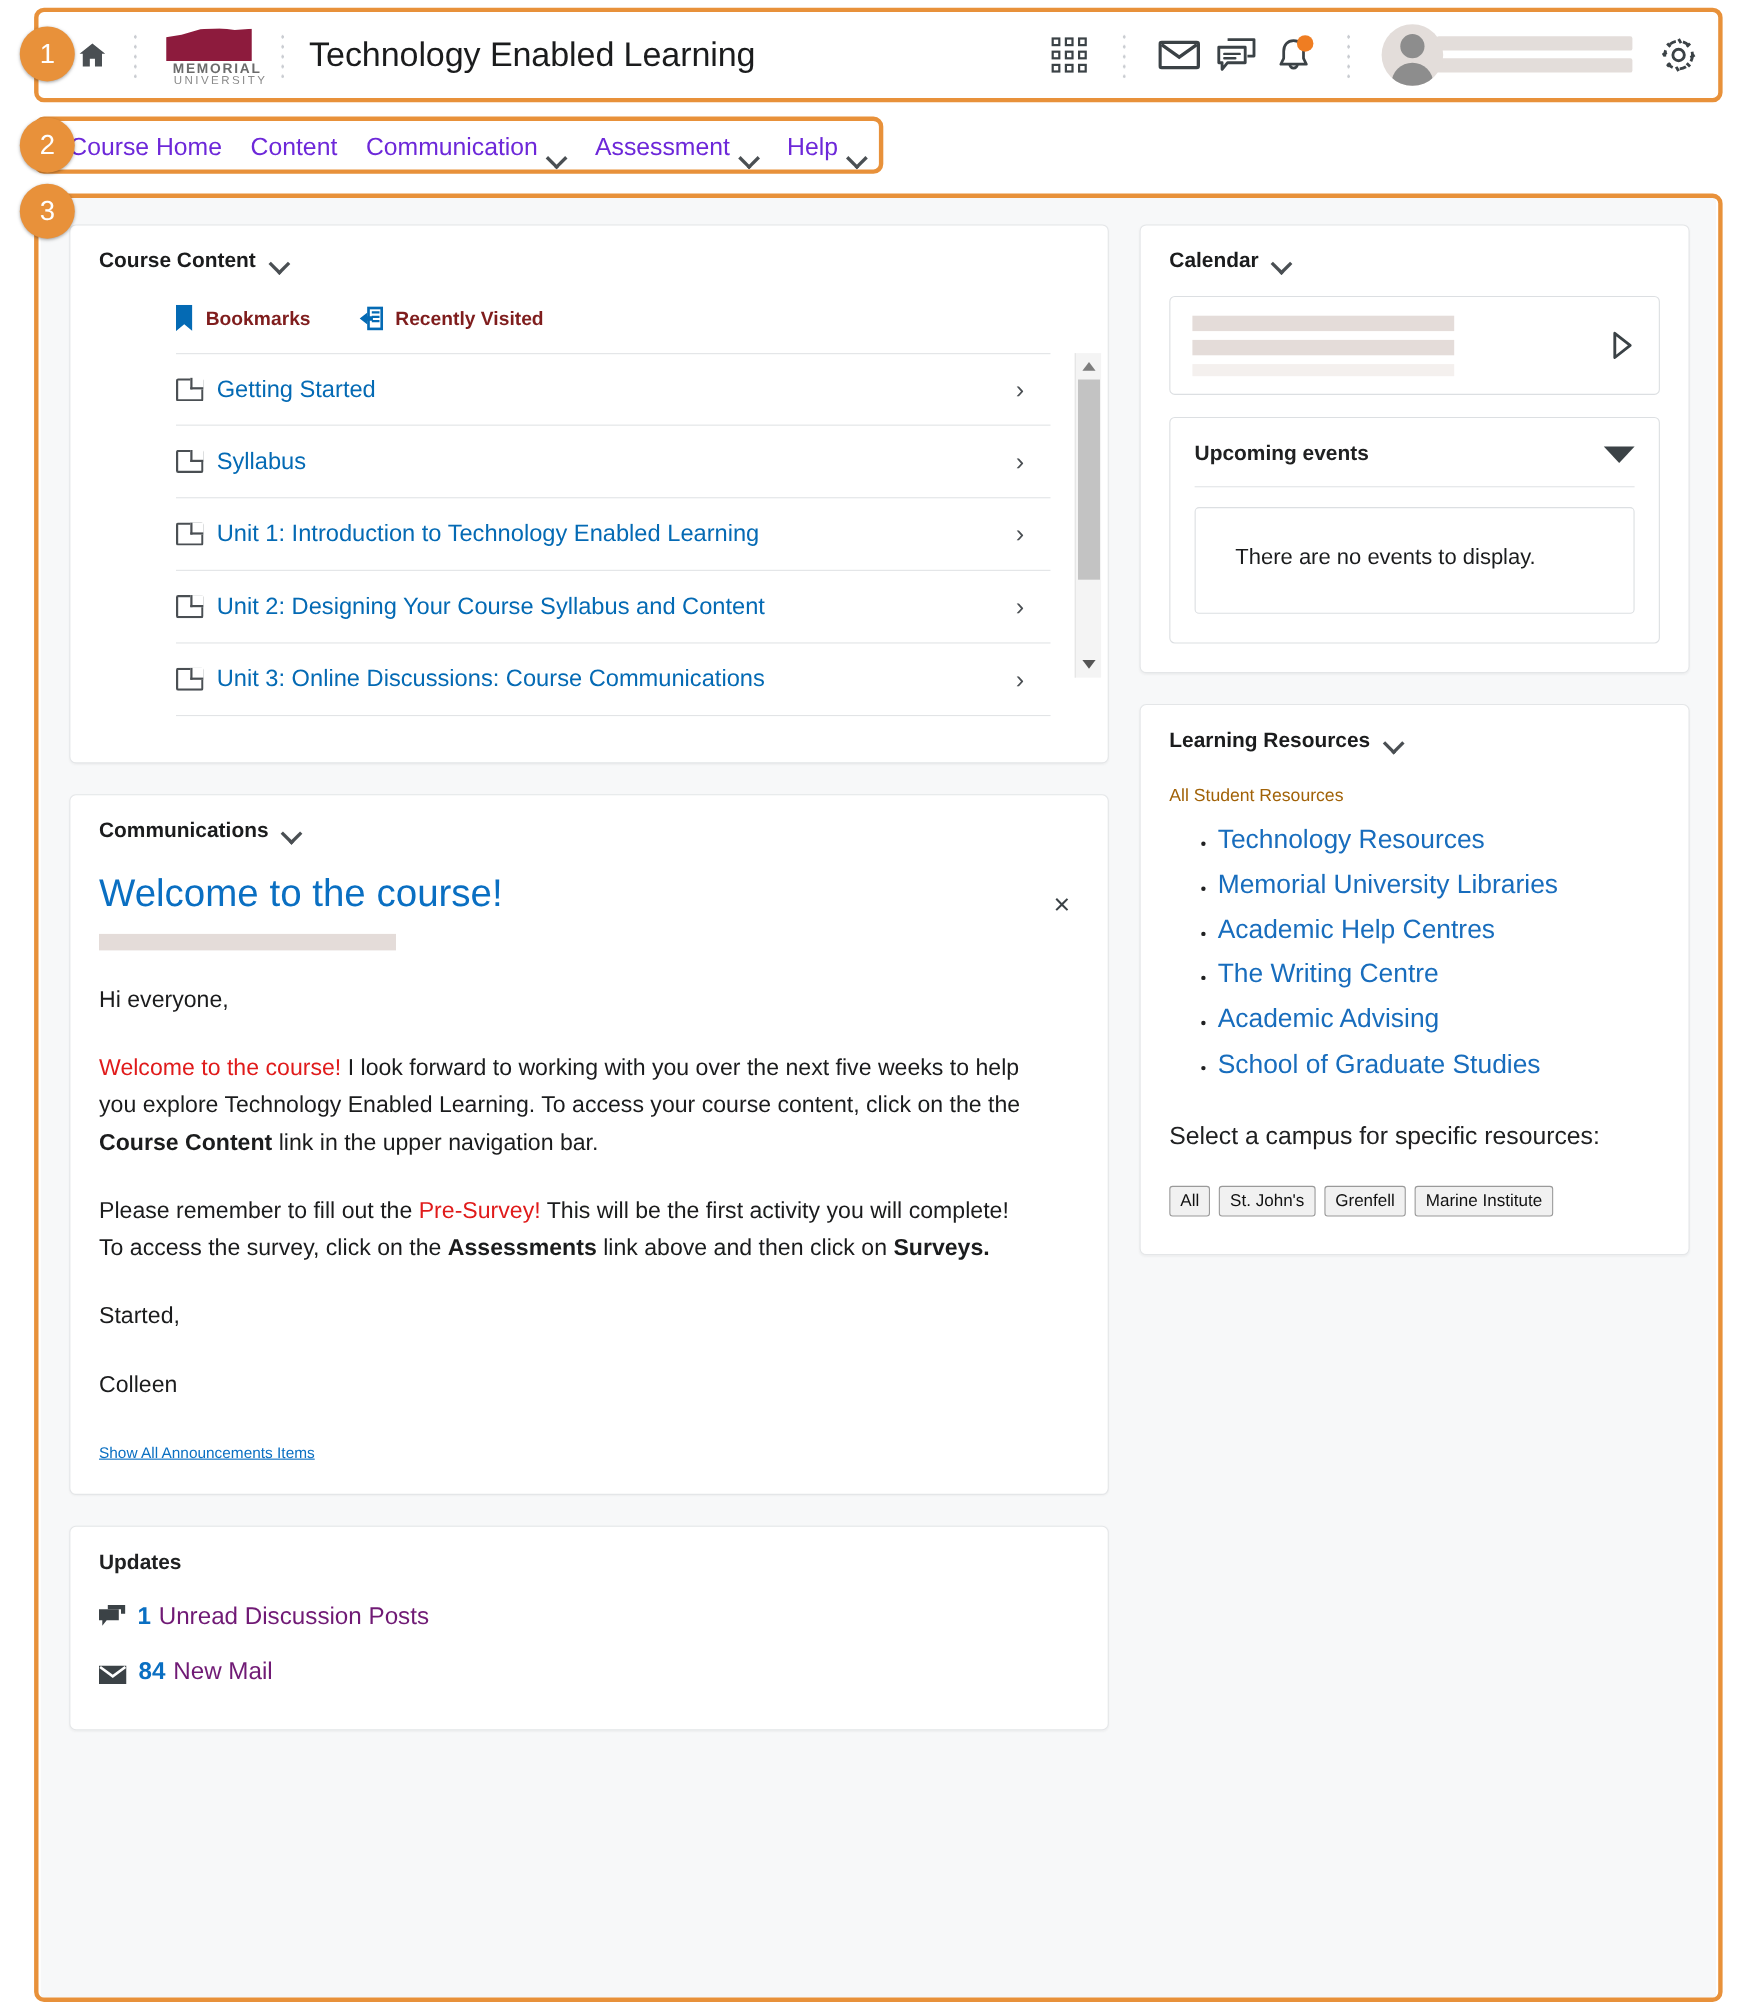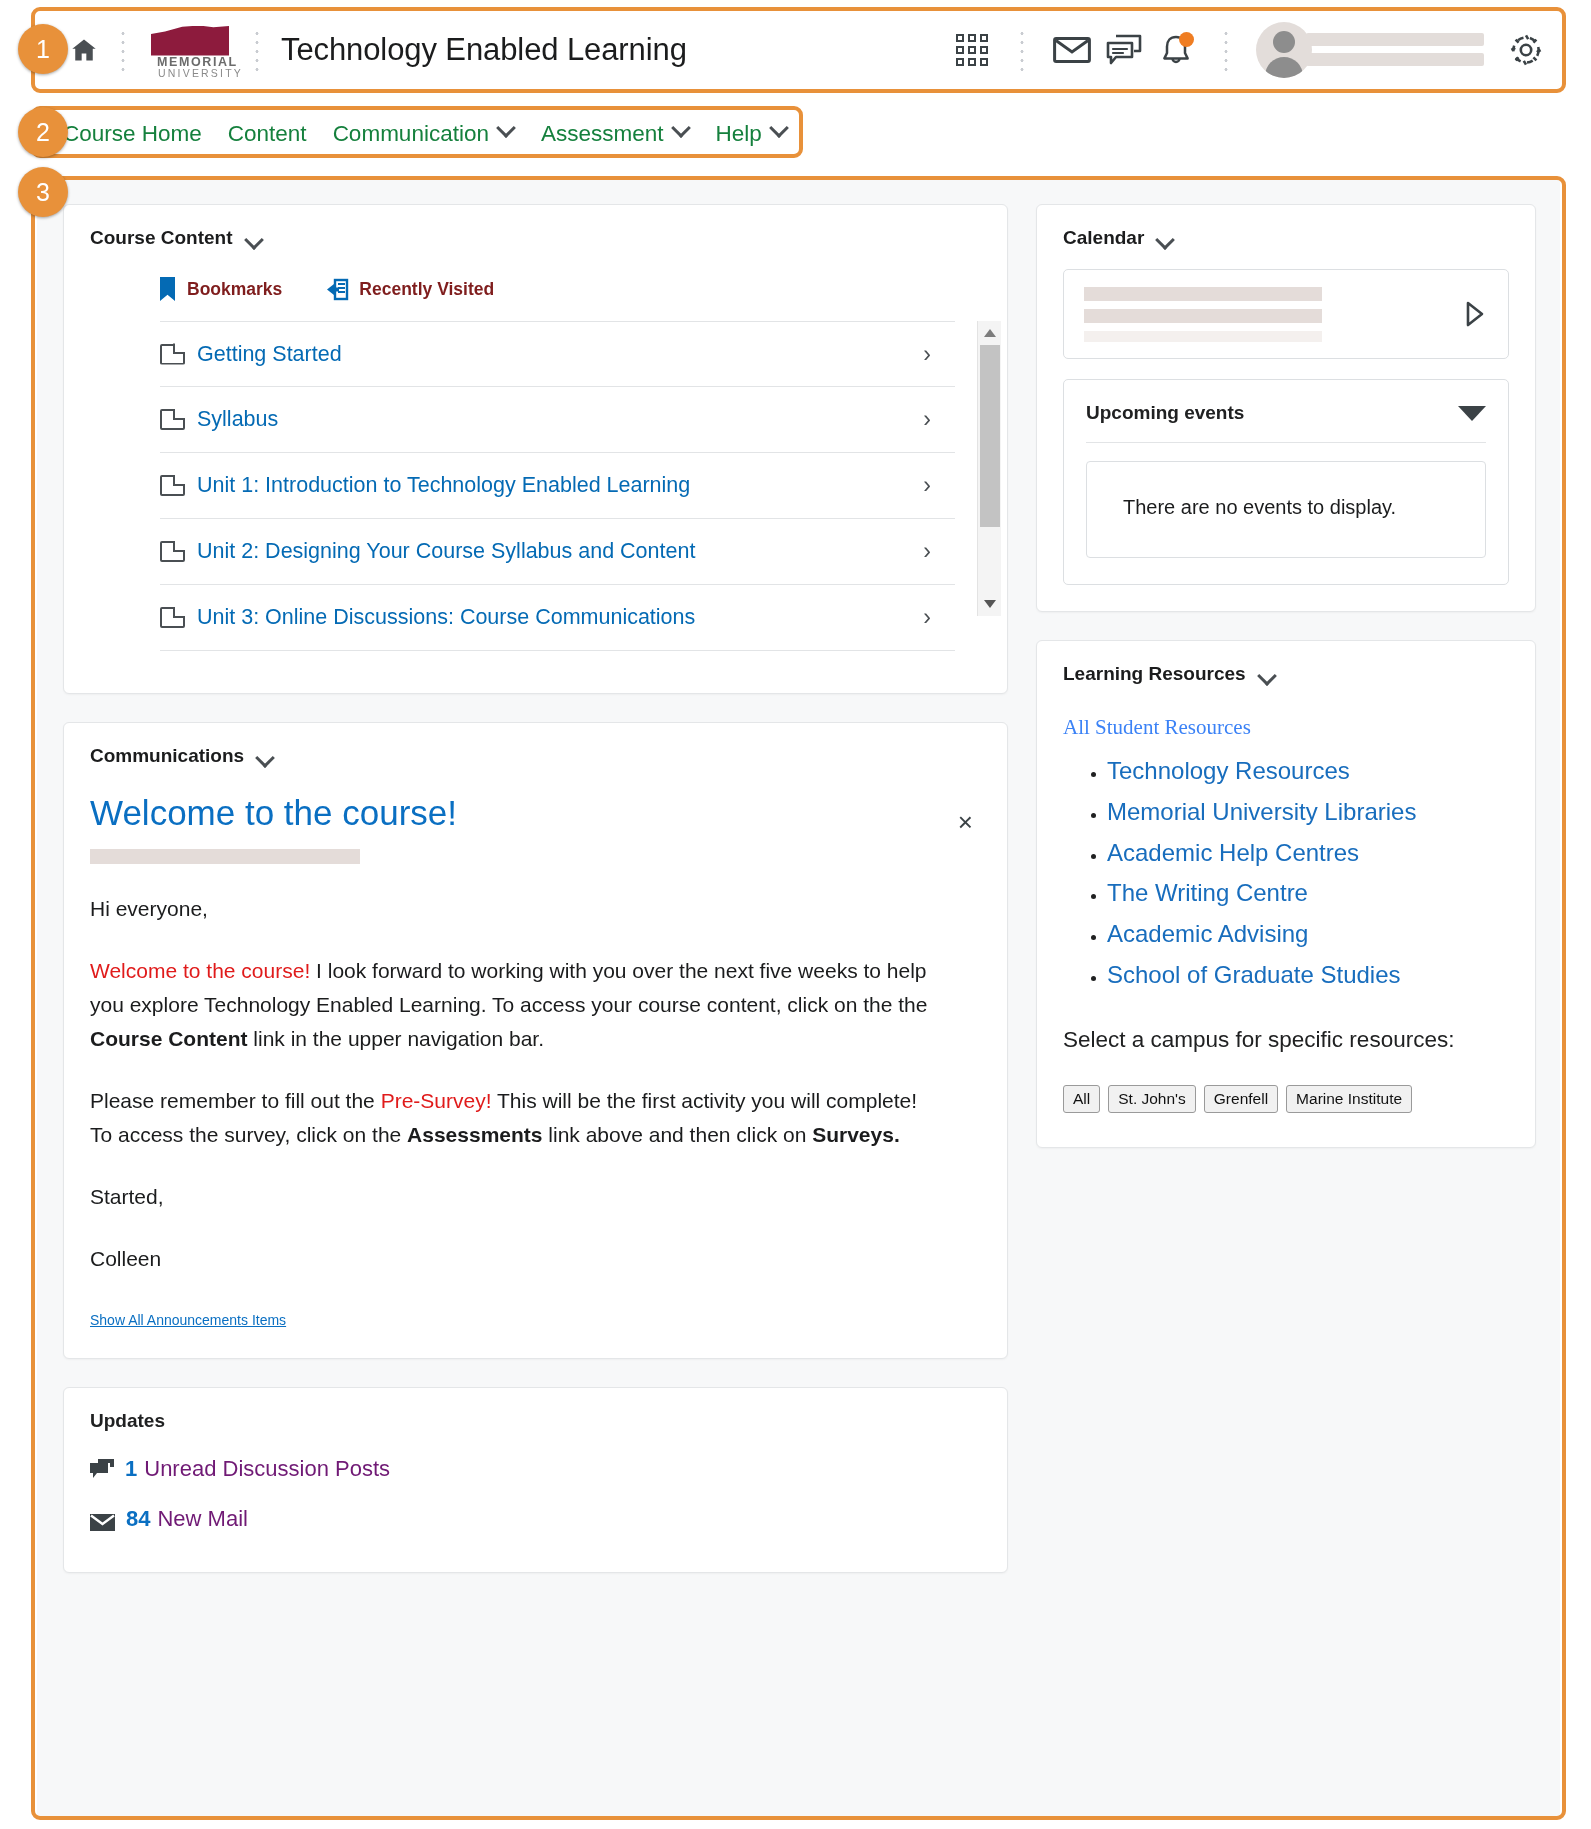--- a/index.html
+++ b/index.html
@@ -66,22 +66,22 @@
   .name-bars span{ display:block; background:#e3ddda; height:13px; border-radius:2px; }
   .name-bars span:first-child{ width:178px; margin-bottom:7px; }
   .name-bars span:last-child{ width:178px; }
   .gear-btn{ margin-left:16px; }
 
   
   #navbar{
     position:absolute; left:37px; top:108px; width:900px; height:52px;
     display:flex; align-items:center; padding-left:26px; gap:0px;
   }
-  .nav-item{ font-size:22.5px; color:#15803d; margin-right:26px; display:flex;
-             align-items:flex-start; white-space:nowrap; }
+  .nav-item{ font-size:22.5px; color:#6d28d9; margin-right:26px; display:flex;
+             align-items:flex-end; white-space:nowrap; }
   .nav-item .cv{ margin-left:9px; }
 
   
   #main{
     position:absolute; left:37px; top:178px; width:1523px; height:1638px;
     background:#f7f8f9; padding:26px 24px 24px 26px;
   }
   .cols{ display:flex; gap:28px; }
   .col-left{ width:945px; flex:0 0 945px; }
   .col-right{ flex:1; }
@@ -164,21 +164,21 @@
   .upcoming-head{ display:flex; align-items:center; }
   .upcoming-title{ font-size:19px; font-weight:bold; }
   .tri-dn{ margin-left:auto; width:0;height:0; border-left:14px solid transparent;
            border-right:14px solid transparent; border-top:15px solid #3b4246; }
   .upcoming hr{ border:none; border-top:1px solid #e2e4e6; margin:18px 0 0 0; }
   .noevents{ margin-top:18px; border:1px solid #dcdfe2; border-radius:4px;
              padding:30px 28px 34px 36px; font-size:20px; line-height:1.55; color:#1b1c1d;}
 
   
   #learning{ margin-top:28px; padding-bottom:34px; }
-  .lr-sub{ font-size:21px; padding:30px 26px 0 26px; color:#3b82f6;font-family:Liberation Serif, serif;}
+  .lr-sub{ font-size:16px; padding:30px 26px 0 26px; color:#a16207;}
   .lr-list{ margin:14px 0 0 0; padding-left:70px; }
   .lr-list li{ margin-bottom:6px; }
   .lr-list li a{ color:#186dbd; font-size:24px; line-height:1.45; text-decoration:none;}
   .lr-note{ font-size:22.5px; padding:0 40px 0 26px; margin-top:30px; line-height:1.5; }
   .campus-row{ display:flex; gap:8px; padding:0 26px; margin-top:28px; flex-wrap:wrap; }
   .campus-btn{ background:#f1f1f1; border:1px solid #9a9a9a; border-radius:3px;
                font-size:15.5px; padding:4px 9px; color:#111; font-family:"Liberation Sans",sans-serif;}
 </style>
 </head>
 <body>

